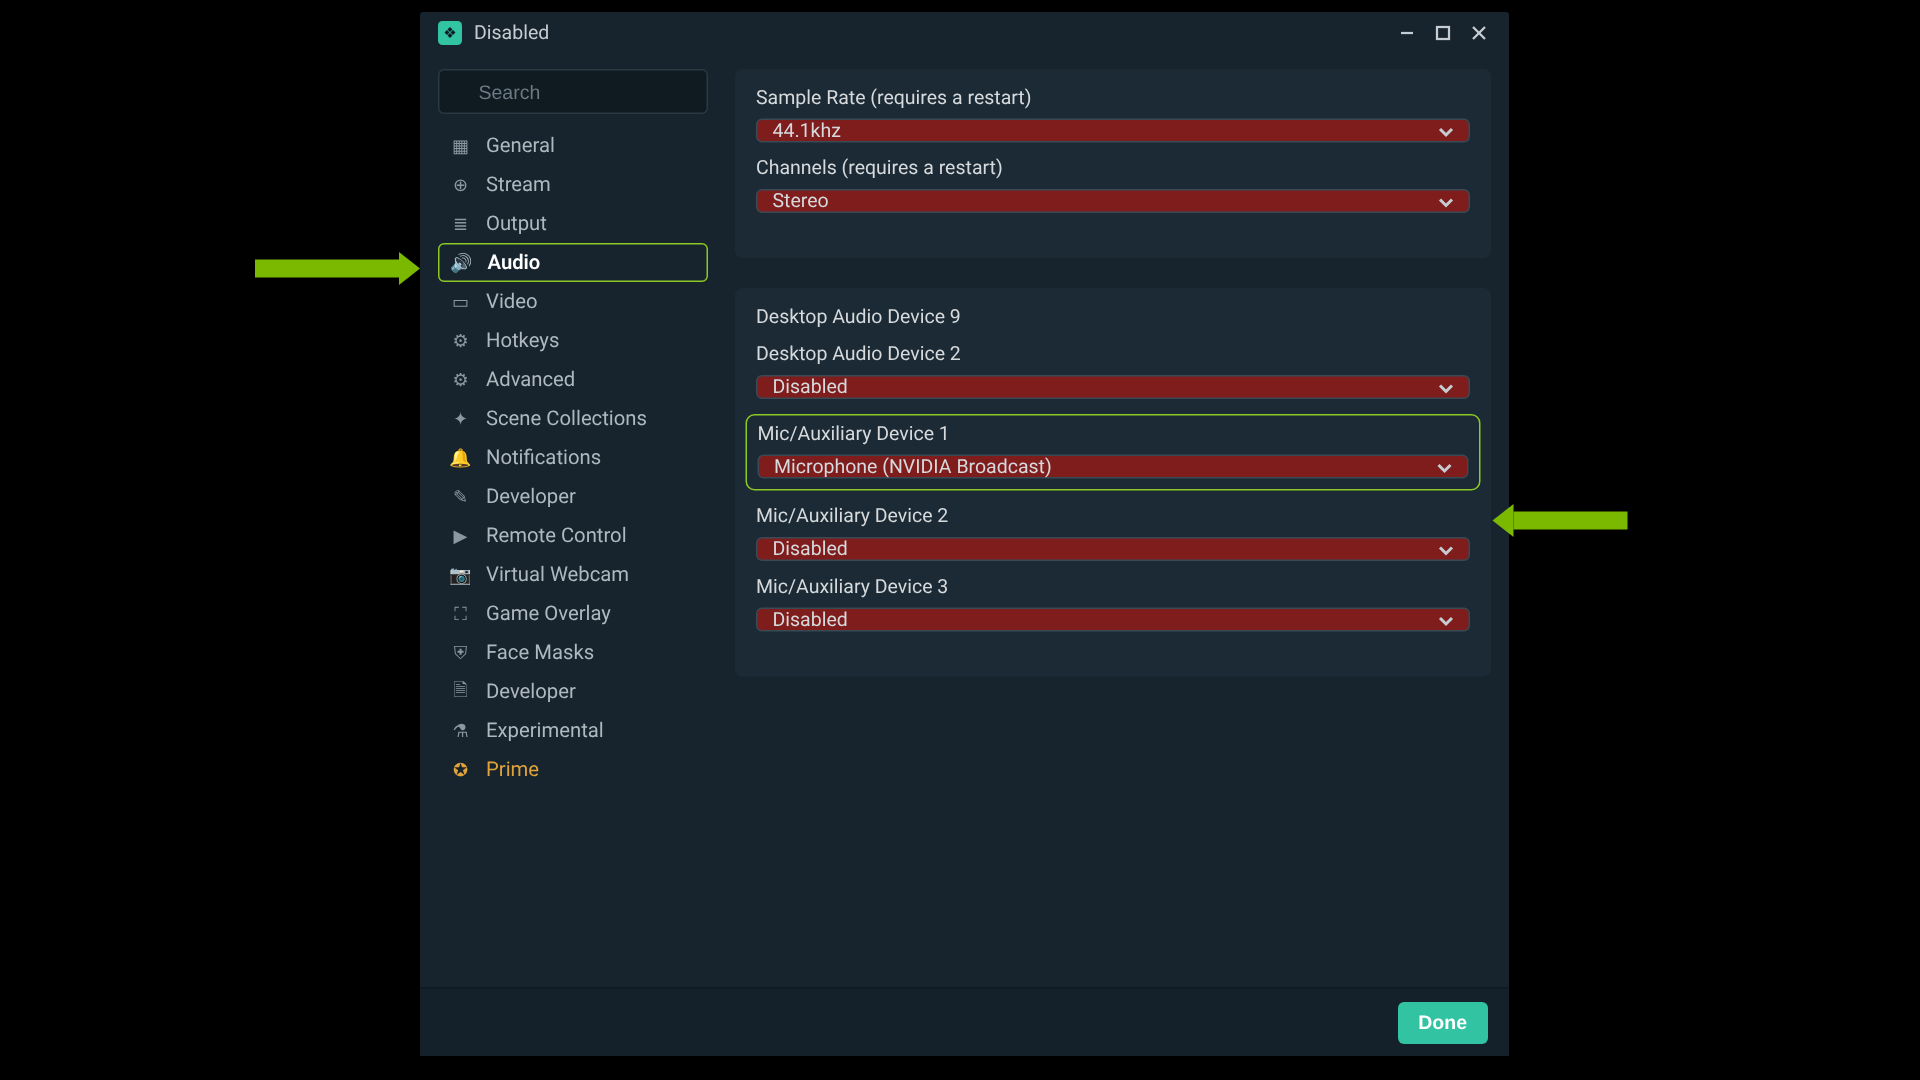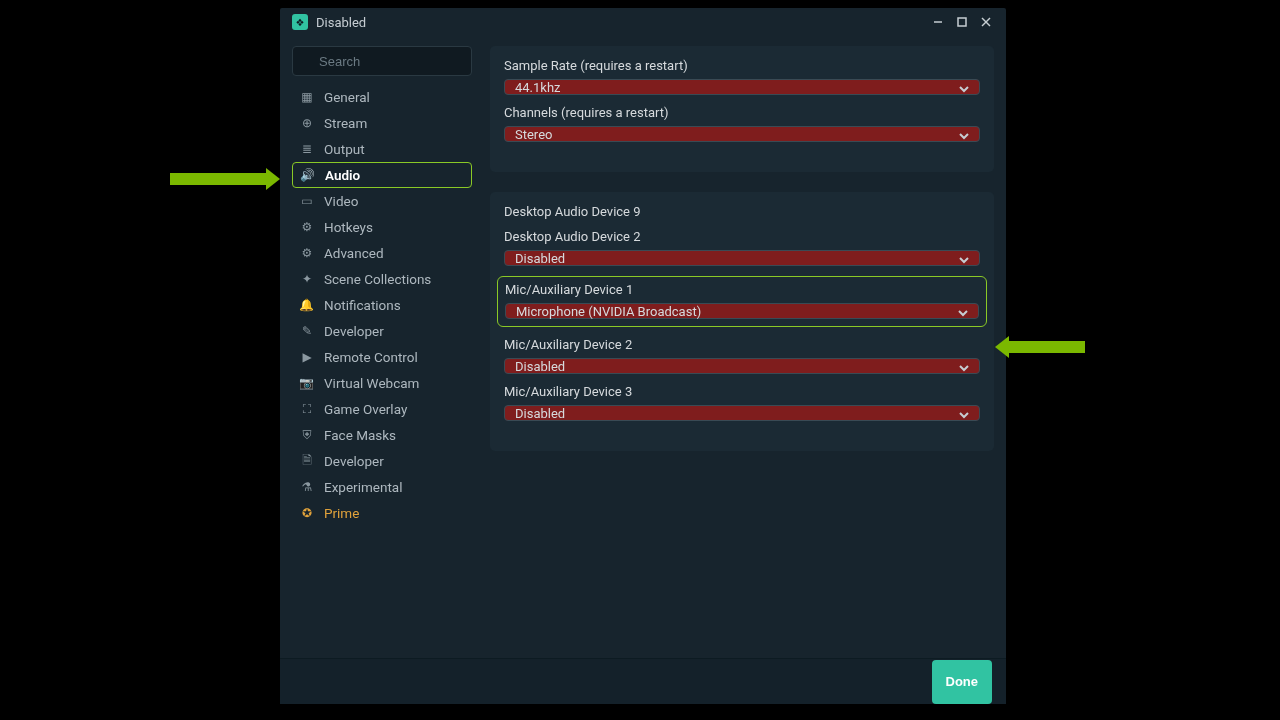--- a/index.html
+++ b/index.html
@@ -132,21 +132,21 @@
     height: 46px;
     background: #14212a;
     border-top: 1px solid #0d1b22;
     display: flex; align-items: center; justify-content: flex-end;
     padding: 0 14px;
   }
   .btn-done {
     background: #31c3a2;
     color: #fff;
     border: none;
-    height: 44px;
+    height: 28px;
     padding: 0 14px;
     border-radius: 4px;
     font-size: 13px;
     font-weight: 600;
     cursor: pointer;
   }
 
   
   .arrow-left {
     position: absolute;

